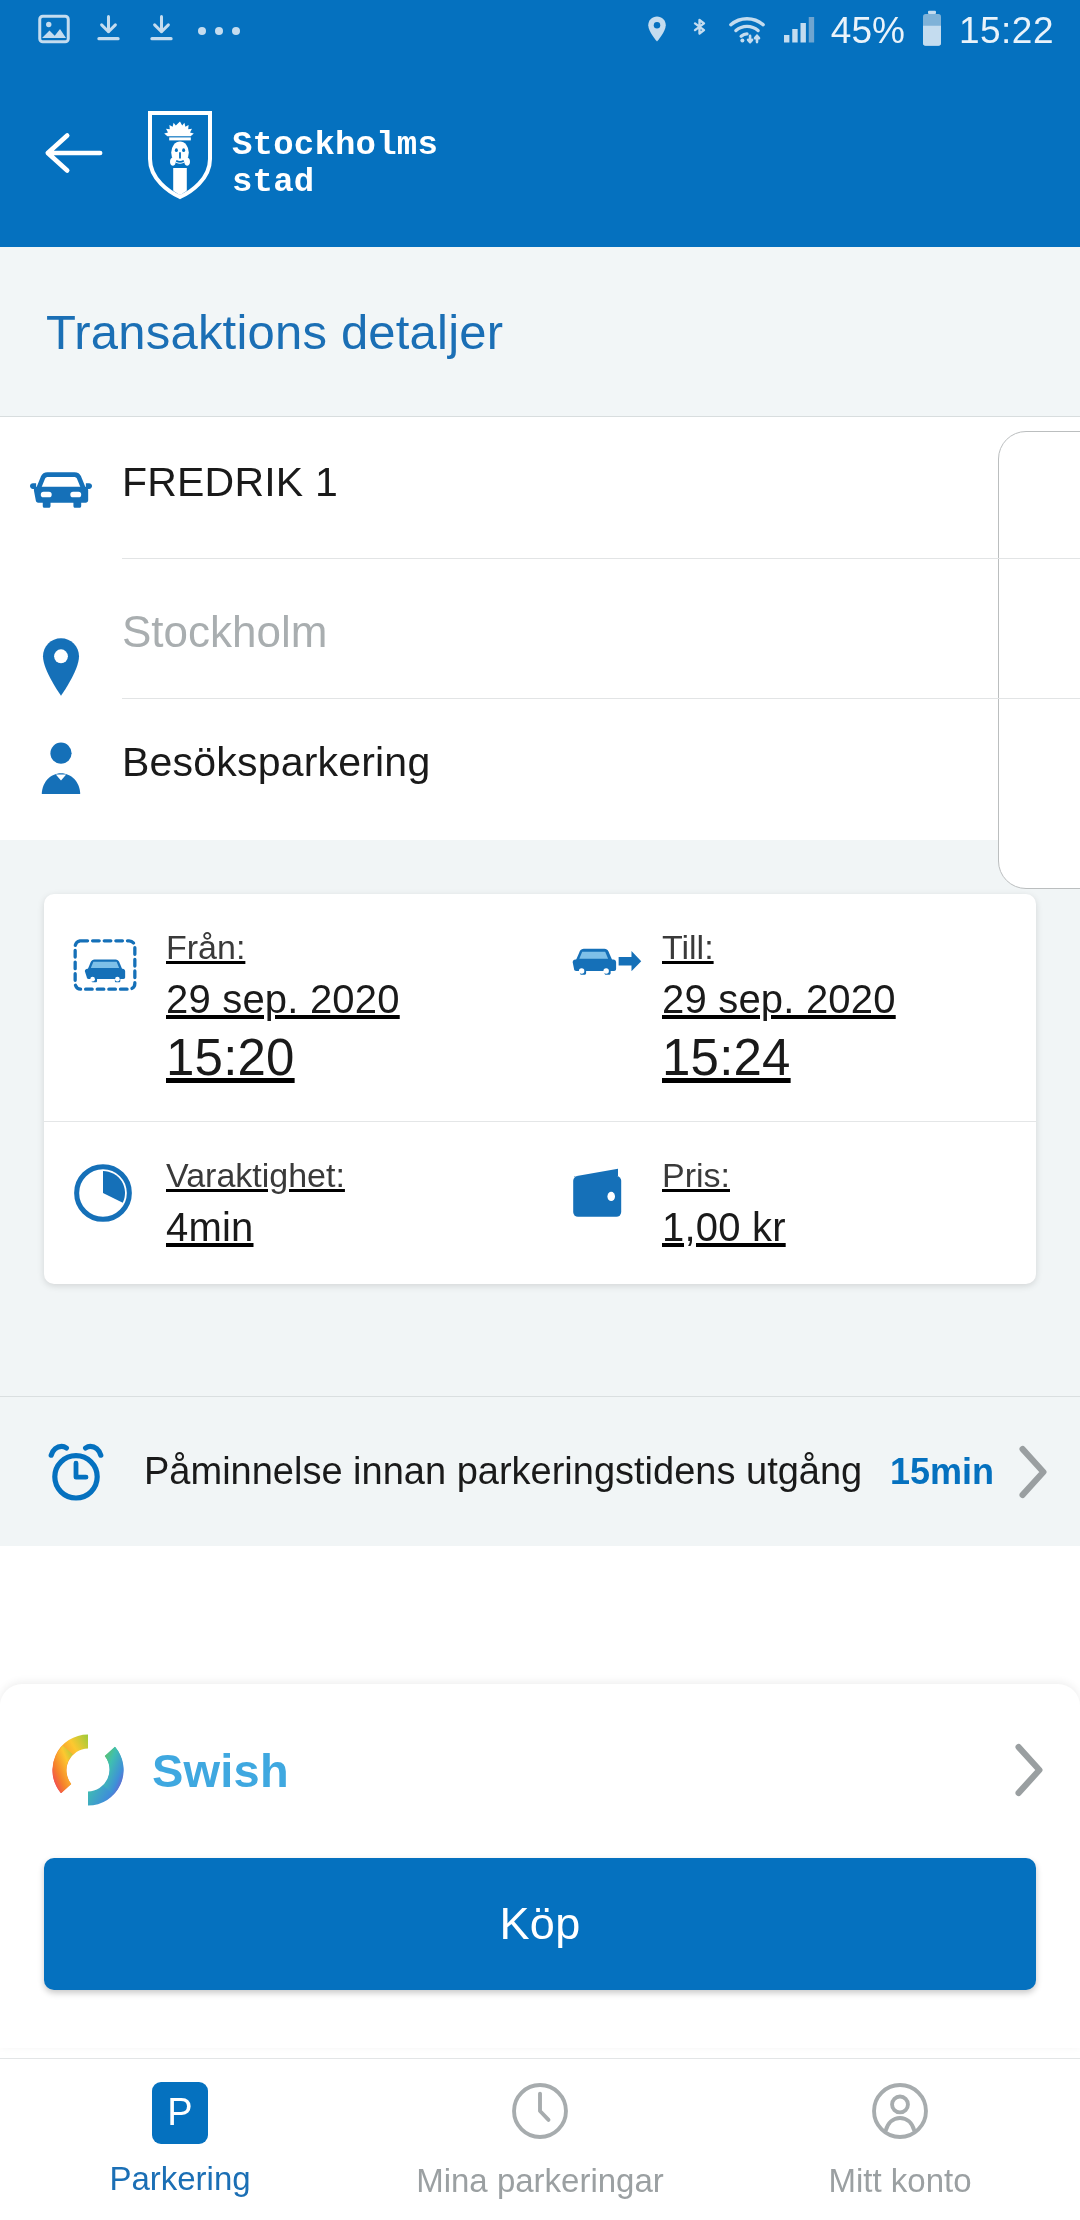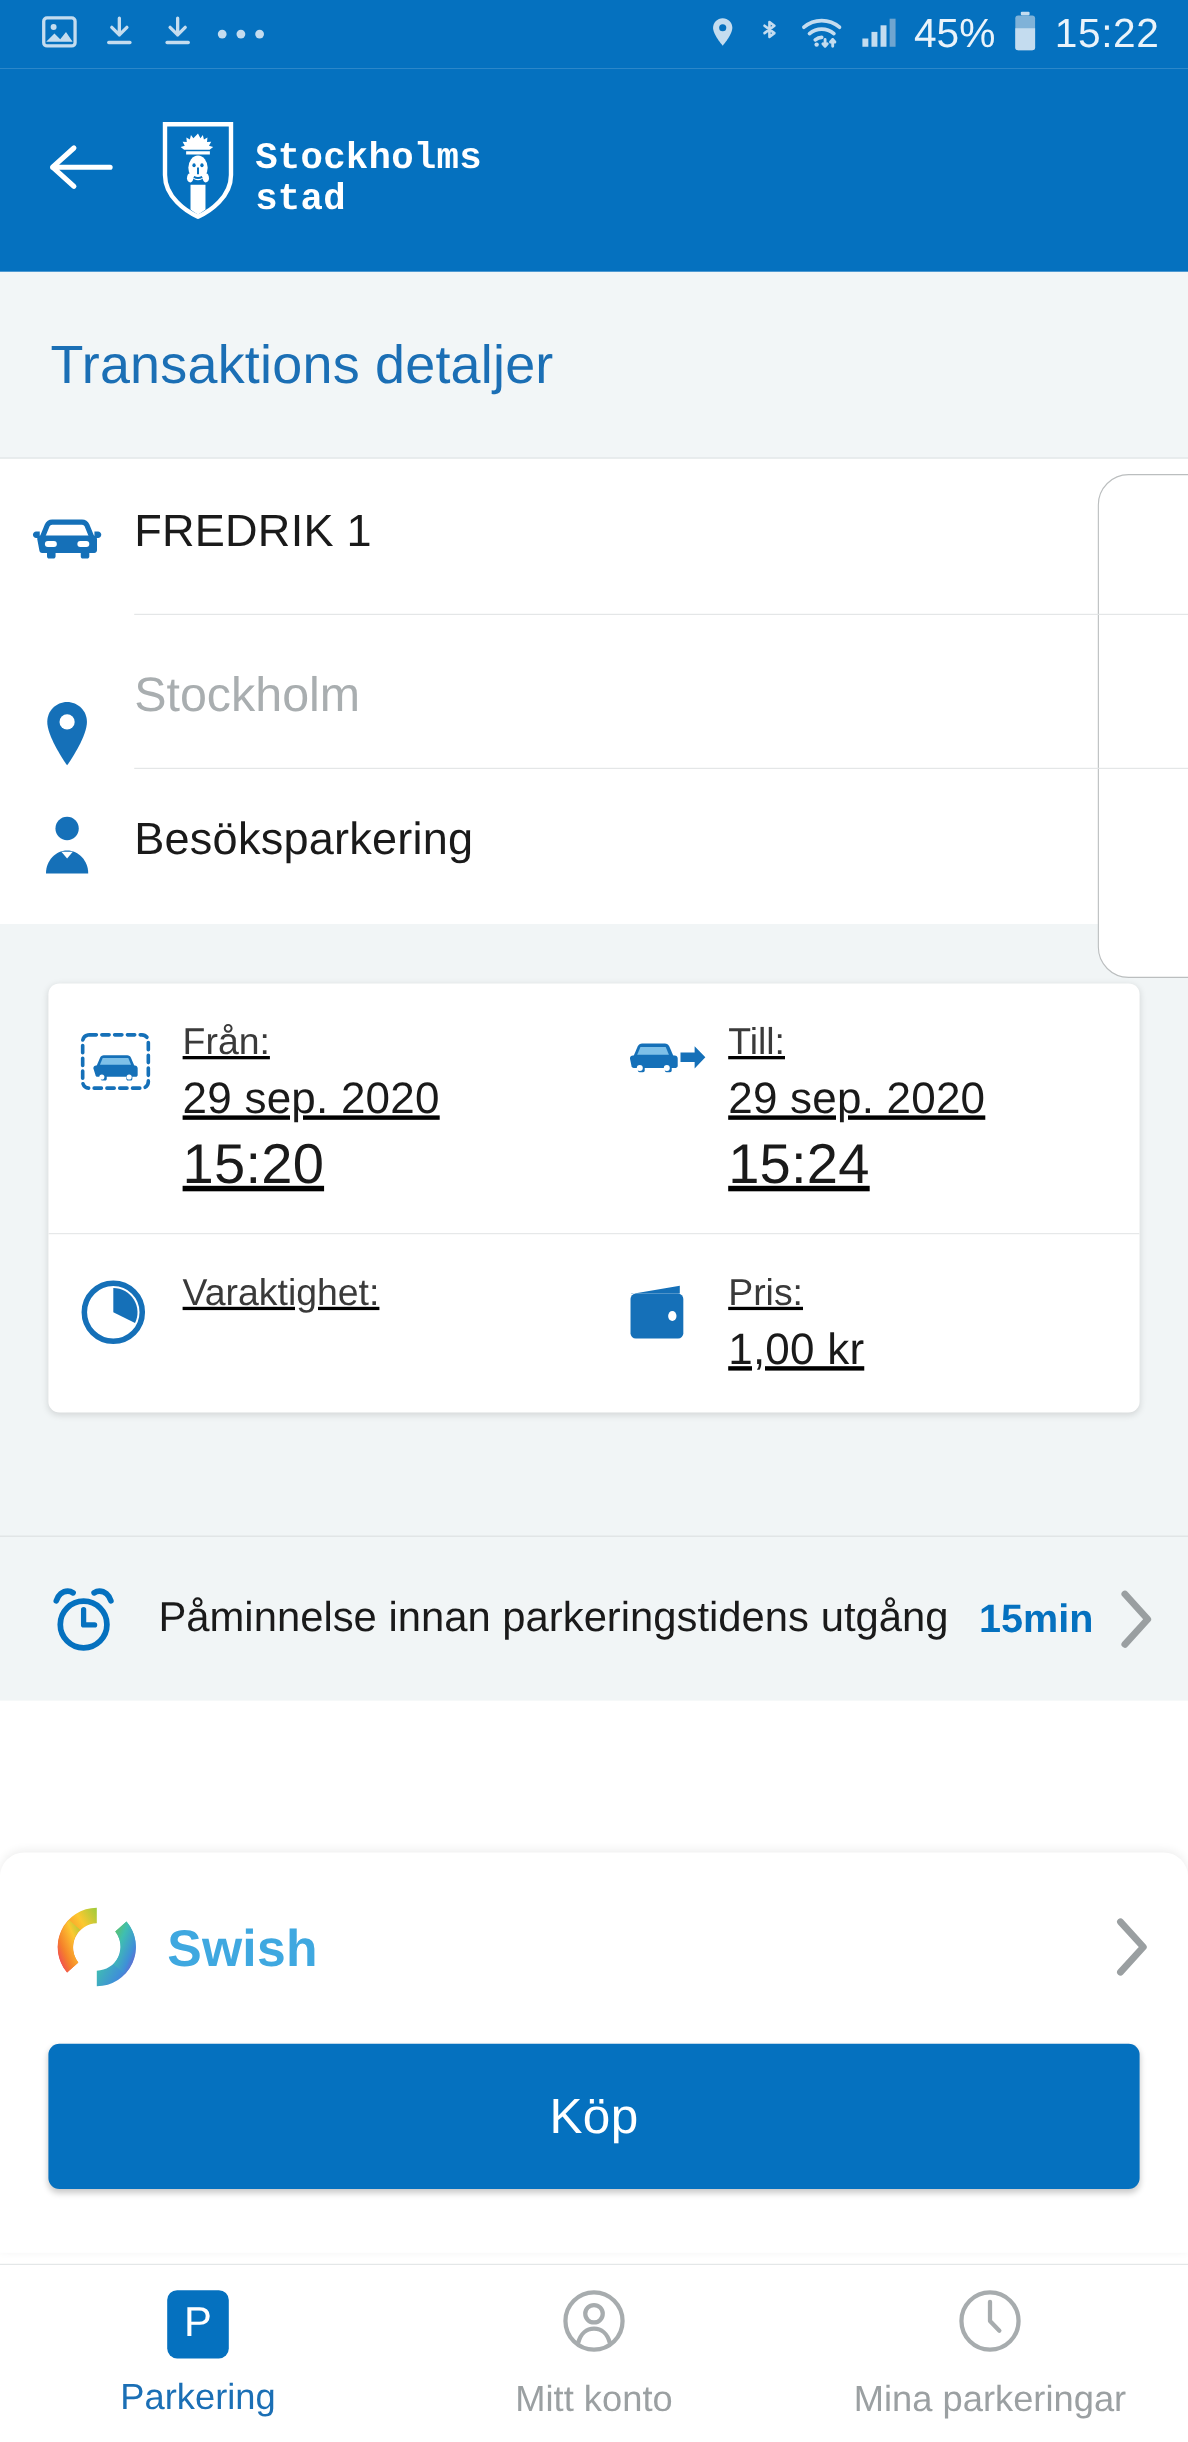--- a/index.html
+++ b/index.html
@@ -333,20 +333,21 @@
     <div class="tc-row">
       <div class="tc-cell">
         <div class="tc-ic">
           <svg width="62" height="62" viewBox="0 0 32 32">
             <circle cx="16" cy="16" r="13.6" fill="none" stroke="#1570B8" stroke-width="2.6"></circle>
             <path d="M16 16V4.6A11.4 11.4 0 0 1 26.2 21z" fill="#1570B8"></path>
           </svg>
         </div>
         <div class="tc-txt">
           <div class="tc-label">Varaktighet:</div>
+          <div class="tc-val">4min</div>
         </div>
       </div>
       <div class="tc-cell">
         <div class="tc-ic">
           <svg width="64" height="60" viewBox="0 0 32 30">
             <path d="M3 7.2L25 3.4v3.6H3z" fill="#1570B8"></path>
             <rect x="2.6" y="7" width="24" height="20.4" rx="2.4" fill="#1570B8"></rect>
             <ellipse cx="21.6" cy="17.2" rx="1.9" ry="2.3" fill="#fff"></ellipse>
           </svg>
         </div>
@@ -417,28 +418,28 @@
 
 <div class="bottomnav">
   <div class="nav-item active">
     <div class="nav-p">P</div>
     <div class="nav-lbl">Parkering</div>
   </div>
   <div class="nav-item">
     <div>
       <svg width="62" height="62" viewBox="0 0 32 32">
           <circle cx="16" cy="16" r="13.4" fill="none" stroke="#A7ACAE" stroke-width="2"></circle>
-          <circle cx="16" cy="12.6" r="4.1" fill="none" stroke="#A7ACAE" stroke-width="2"></circle>
-          <path d="M8.6 26.2c1.1-4.2 4-6.6 7.4-6.6s6.3 2.4 7.4 6.6" fill="none" stroke="#A7ACAE" stroke-width="2" stroke-linecap="round"></path>
-        </svg>
-    </div>
-    <div class="nav-lbl">Mitt konto</div>
+          <path d="M16 7v9l4.4 4.6" fill="none" stroke="#A7ACAE" stroke-width="2" stroke-linecap="round" stroke-linejoin="round"></path>
+        </svg>
+    </div>
+    <div class="nav-lbl">Mina parkeringar</div>
   </div>
   <div class="nav-item">
     <div>
       <svg width="62" height="62" viewBox="0 0 32 32">
           <circle cx="16" cy="16" r="13.4" fill="none" stroke="#A7ACAE" stroke-width="2"></circle>
-          <path d="M16 7v9l4.4 4.6" fill="none" stroke="#A7ACAE" stroke-width="2" stroke-linecap="round" stroke-linejoin="round"></path>
-        </svg>
-    </div>
-    <div class="nav-lbl">Mina parkeringar</div>
+          <circle cx="16" cy="12.6" r="4.1" fill="none" stroke="#A7ACAE" stroke-width="2"></circle>
+          <path d="M8.6 26.2c1.1-4.2 4-6.6 7.4-6.6s6.3 2.4 7.4 6.6" fill="none" stroke="#A7ACAE" stroke-width="2" stroke-linecap="round"></path>
+        </svg>
+    </div>
+    <div class="nav-lbl">Mitt konto</div>
   </div>
 </div>
 
 </body></html>

